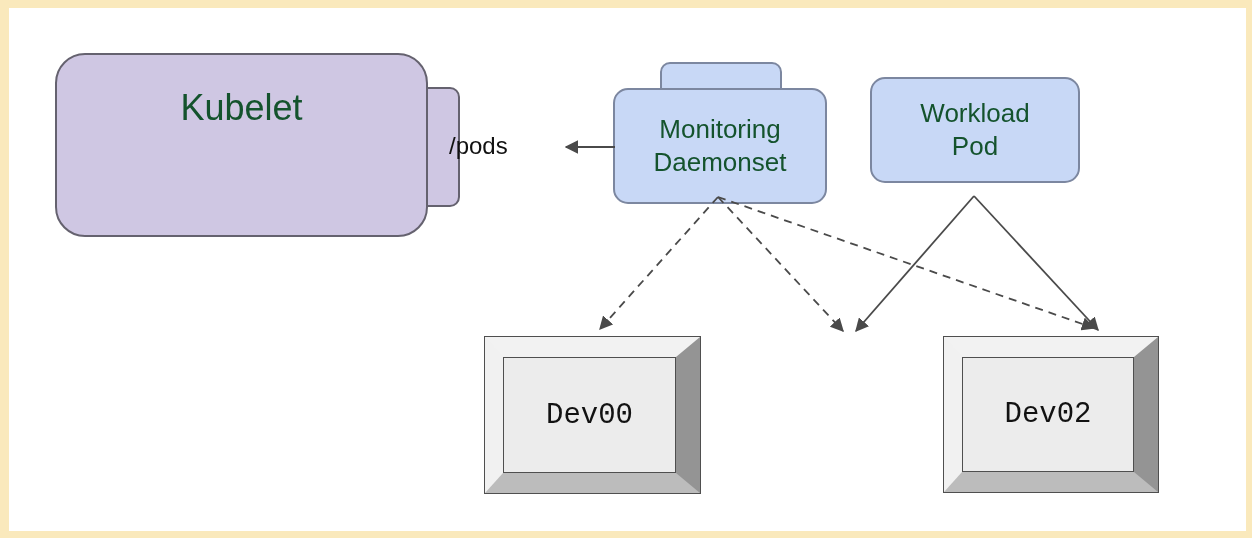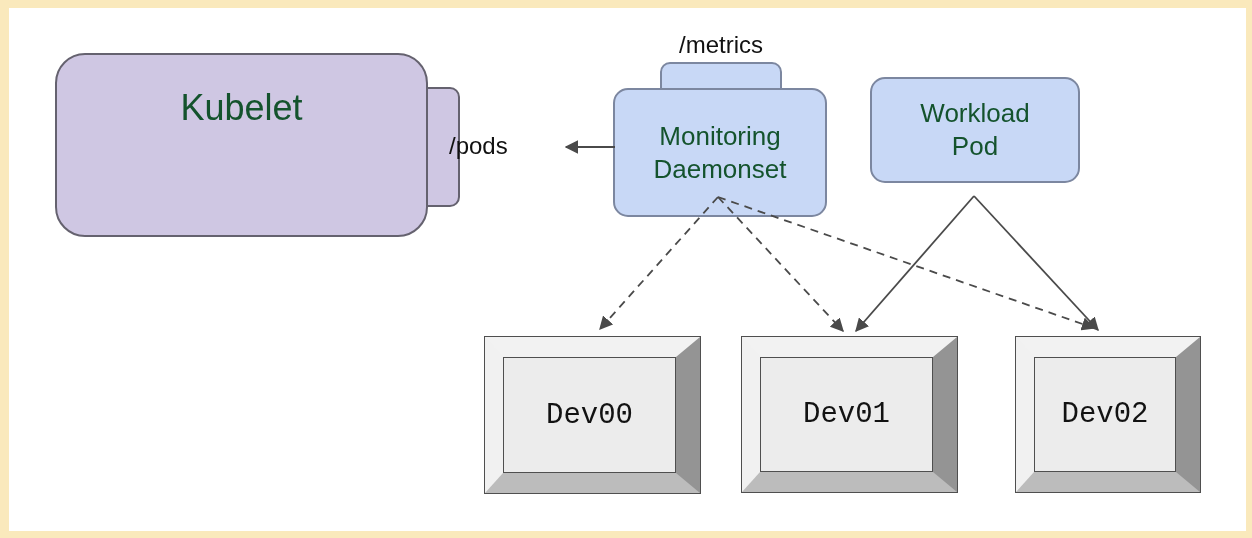--- a/index.html
+++ b/index.html
@@ -26,21 +26,21 @@
     padding-top:33px;
   }
   .kubelet-tab{
     left:400px;top:87px;width:60px;height:120px;
     background:#CFC7E3;border:2px solid #65626F;border-radius:10px;
     z-index:1;
   }
   
   .blue{background:#C8D8F6;border:2px solid #7C87A0;}
   .monitoring-main{
-    left:613px;top:88px;width:214px;height:129px;border-radius:15px;
+    left:613px;top:88px;width:214px;height:116px;border-radius:15px;
     z-index:2;font-size:26px;line-height:33px;white-space:pre-line;
   }
   .metrics-tab{
     left:660px;top:62px;width:122px;height:52px;border-radius:10px;
     z-index:1;
   }
   .workload-main{
     left:870px;top:77px;width:210px;height:106px;border-radius:15px;
     z-index:2;font-size:26px;line-height:33px;white-space:pre-line;
   }
@@ -60,49 +60,45 @@
     background:transparent;
   }
   .dev-face{
     position:absolute;inset:0;
     background:#ECECEC;border:1px solid #4F4F4F;
     display:flex;align-items:center;justify-content:center;
     font-size:29px;color:#121212;font-family:Liberation Mono, monospace;
   }
   .dev00{left:485px;top:337px;width:215px;height:156px;}
   .dev01{left:742px;top:337px;width:215px;height:155px;}
-  .dev02{left:1016px;top:337px;width:184px;height:155px;}
+  .dev02{left:944px;top:337px;width:214px;height:155px;}
   
   #edges{position:absolute;left:0;top:0;z-index:3;pointer-events:none;}
 </style>
 </head>
 <body>
 
 <div id="canvas">
   <div id="paper"></div>
 
   <div class="node kubelet-tab"></div>
   <div class="node kubelet-main">
     <span>Kubelet</span>
   </div>
   <div class="endpoint-label pods-label">/pods</div>
 
   <div class="node blue metrics-tab"></div>
   <div class="node blue monitoring-main">Monitoring
 Daemonset</div>
-  <div class="endpoint-label metrics-label">/metrics</div>
 
   <div class="node blue workload-main">Workload
 Pod</div>
 
   <div class="dev-box dev00">
     <div class="dev-face">Dev00</div>
-  </div>
-  <div class="dev-box dev01">
-    <div class="dev-face">Dev01</div>
   </div>
   <div class="dev-box dev02">
     <div class="dev-face">Dev02</div>
   </div>
 
   <svg id="edges" width="1252" height="538">
     <defs>
       <marker id="arrow" viewBox="0 0 10 10" refX="9" refY="5" markerWidth="7.5" markerHeight="7.5" orient="auto-start-reverse">
         <path d="M0,0 L10,5 L0,10 z" fill="#4A4A4A"></path>
       </marker>

